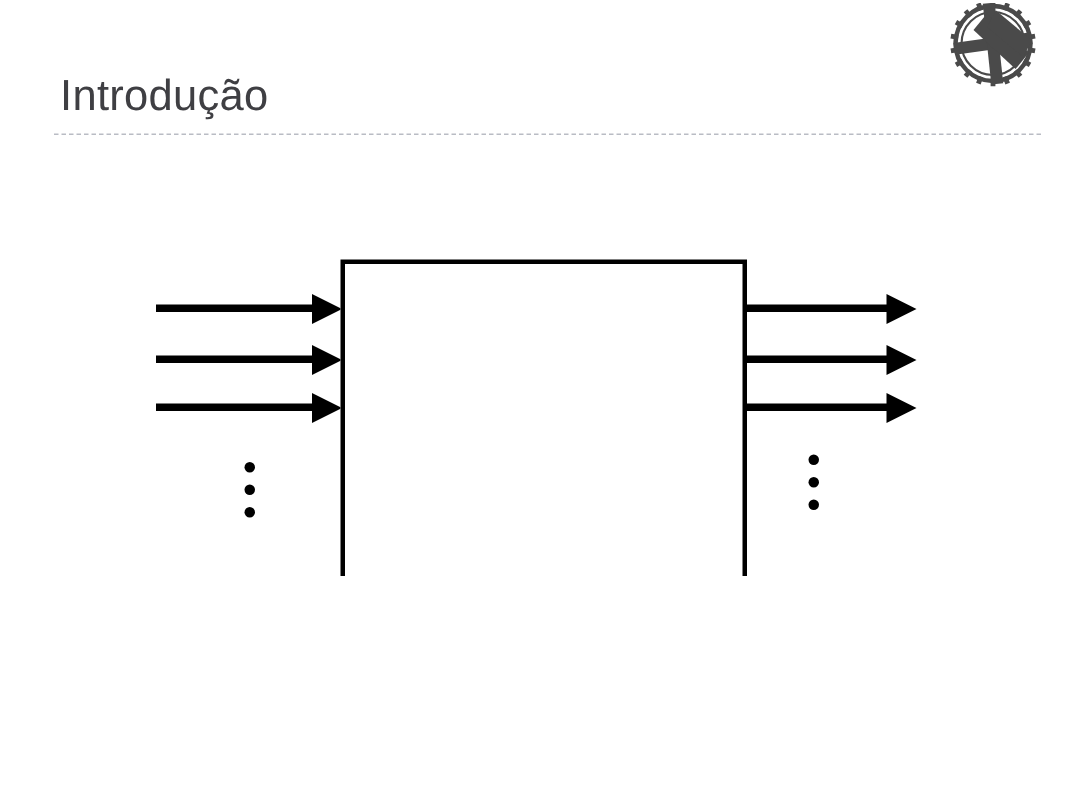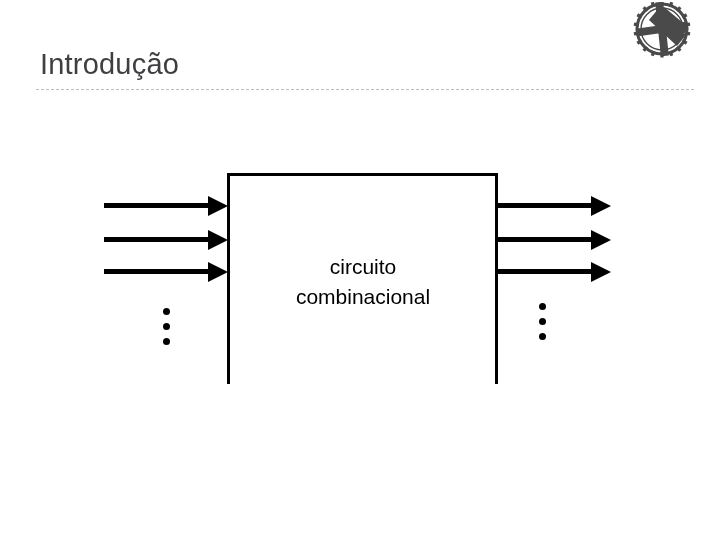--- a/index.html
+++ b/index.html
@@ -210,24 +210,20 @@
       <div class="head" style="left:104px;"></div>
     </div>
 
     <div class="vdots" style="left:161px; top:308px;">
       <i></i>
         <i></i>
         <i></i>
     </div>
 
     <div class="cc-box"></div>
-    <div class="cc-label">
-      <div>circuito</div>
-      <div>combinacional</div>
-    </div>
 
     <div class="arrow" style="left:497px; top:206px; width:116px;">
       <div class="shaft" style="width:96px;"></div>
       <div class="head" style="left:94px;"></div>
     </div>
     <div class="arrow" style="left:497px; top:240px; width:116px;">
       <div class="shaft" style="width:96px;"></div>
       <div class="head" style="left:94px;"></div>
     </div>
     <div class="arrow" style="left:497px; top:272px; width:116px;">

